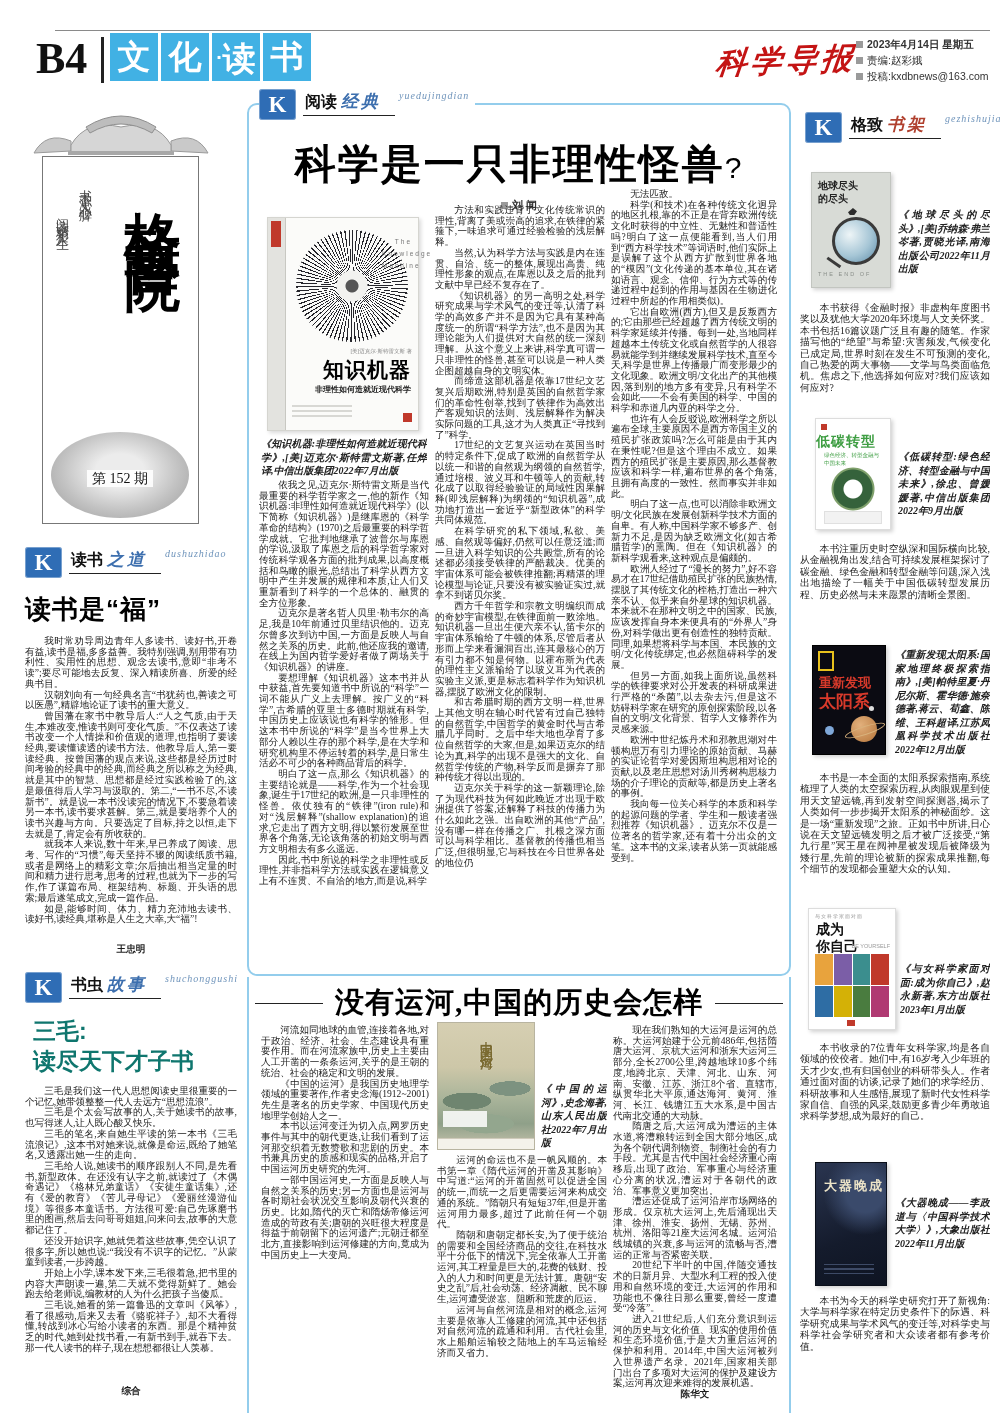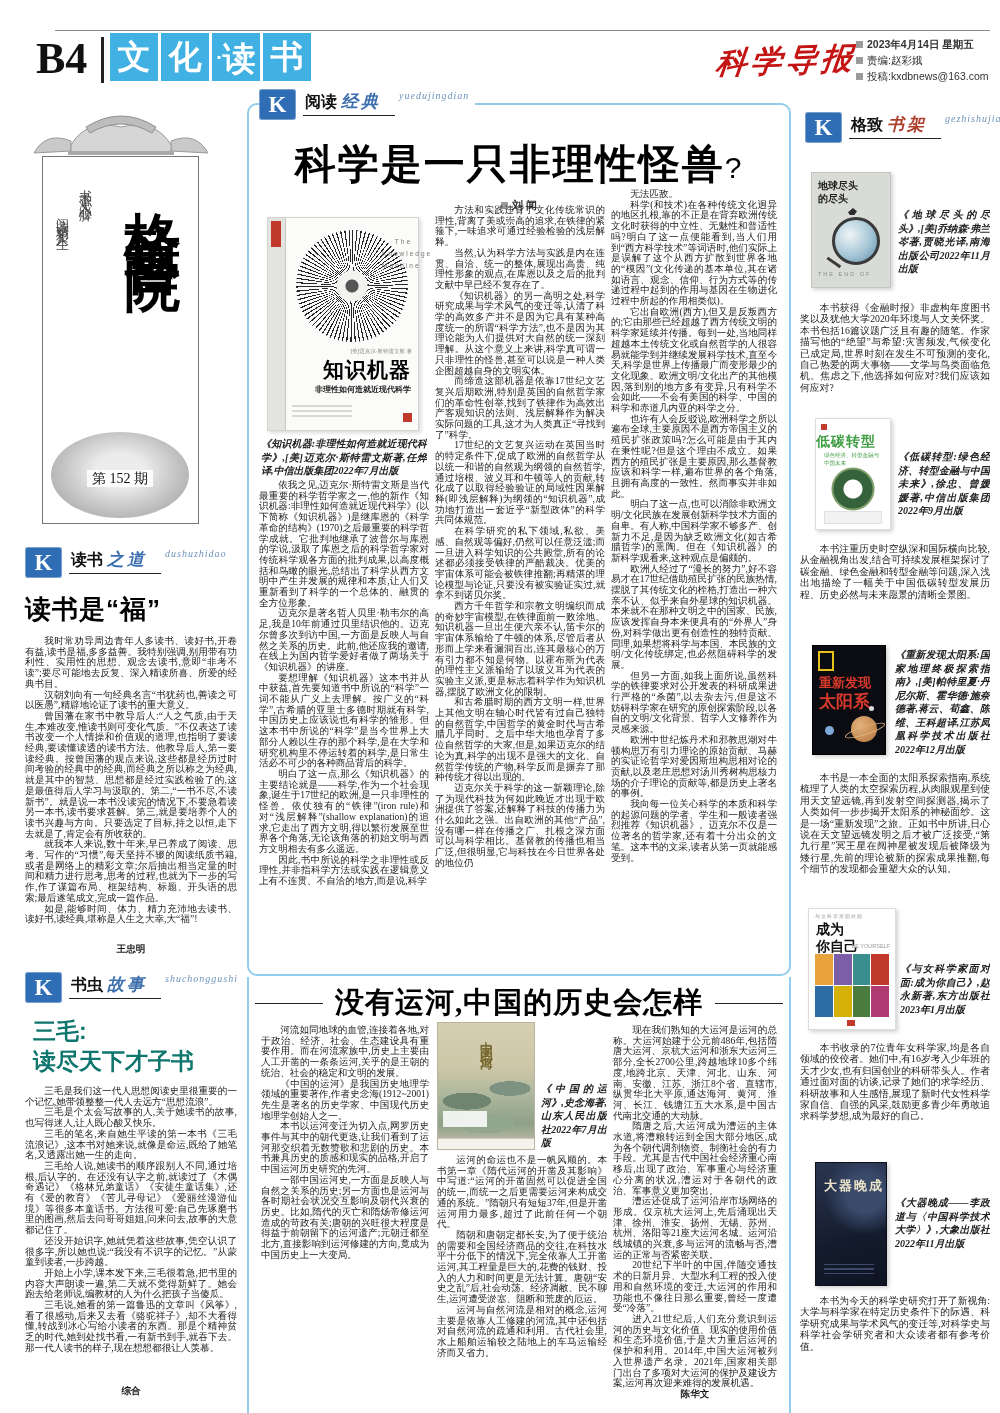--- a/index.html
+++ b/index.html
@@ -210,21 +210,21 @@
   </div>
   <div class="sm-title">
     <div>三毛:</div>
     <div>读尽天下才子书</div>
   </div>
   <div class="flow" style="left:25px;top:1086px;width:212px;height:300px;">
 
   <p>三毛是我们这一代人思想阅读史里很重要的一个记忆,她带领整整一代人去远方“思想流浪”。</p>
       <p>三毛是个太会写故事的人,关于她读书的故事,也写得迷人,让人既心酸又快乐。</p>
       <p>三毛的笔名,来自她生平读的第一本书《三毛流浪记》,这本书对她来说,就像是命运,既给了她笔名,又透露出她一生的走向。</p>
-      <p>三毛给人说,她读书的顺序跟别人不同,通过培根,后认字的。在还没有认字之前,就读过了《木偶奇遇记》《格林兄弟童话》《安徒生童话集》,还有《爱的教育》《苦儿寻母记》《爱丽丝漫游仙境》等很多本童话书。方法很可爱:自己先琢磨书里的图画,然后去问哥哥姐姐,问来问去,故事的大意都记住了。</p>
+      <p>三毛给人说,她读书的顺序跟别人不同,是先看书,新型政体。在还没有认字之前,就读过了《木偶奇遇记》《格林兄弟童话》《安徒生童话集》,还有《爱的教育》《苦儿寻母记》《爱丽丝漫游仙境》等很多本童话书。方法很可爱:自己先琢磨书里的图画,然后去问哥哥姐姐,问来问去,故事的大意都记住了。</p>
       <p>还没开始识字,她就凭着这些故事,凭空认识了很多字,所以她也说:“我没有不识字的记忆。”从蒙童到读者,一步跨越。</p>
       <p>开始上小学,课本发下来,三毛很着急,把书里的内容大声朗读一遍,第二天就不觉得新鲜了。她会跑去给老师说,编教材的人为什么把孩子当傻瓜。</p>
       <p>三毛说,她看的第一篇鲁迅的文章叫《风筝》,看了很感动,后来又去看《骆驼祥子》,却不大看得懂,转战到冰心写给小读者的东西。那是个精神贫乏的时代,她到处找书看,一有新书到手,就吞下去。那一代人读书的样子,现在想想都很让人羡慕。</p>
     </div>
   <div class="flow sig" style="left:25px;top:1386px;width:212px;height:14px;font-weight:bold;">综合</div>
 
   <div class="main-box">
     <div class="sec-head" style="left:10px;top:-16px;">
       <div class="k-logo">K</div>
       <div class="sec-title">

